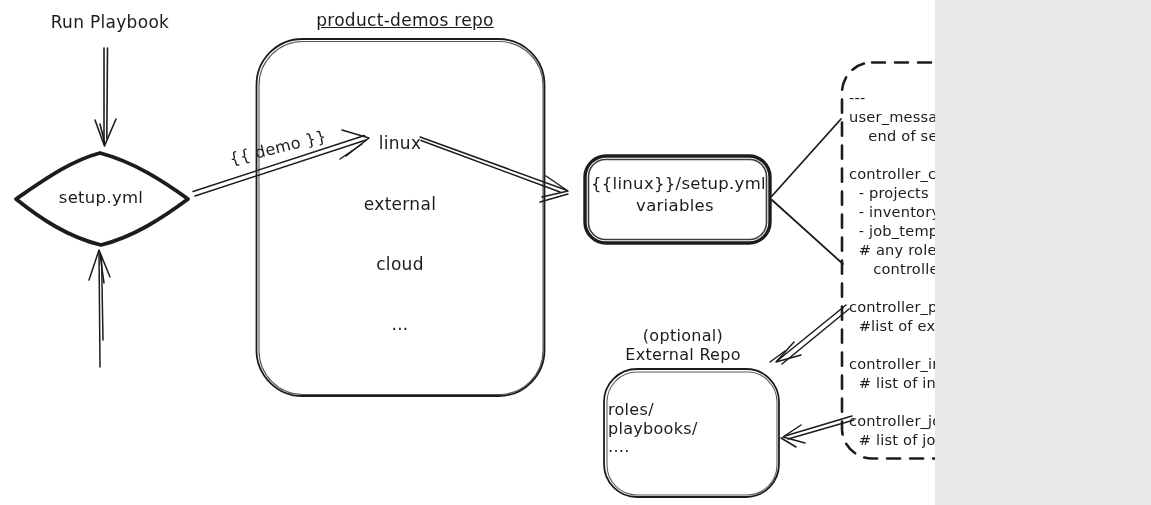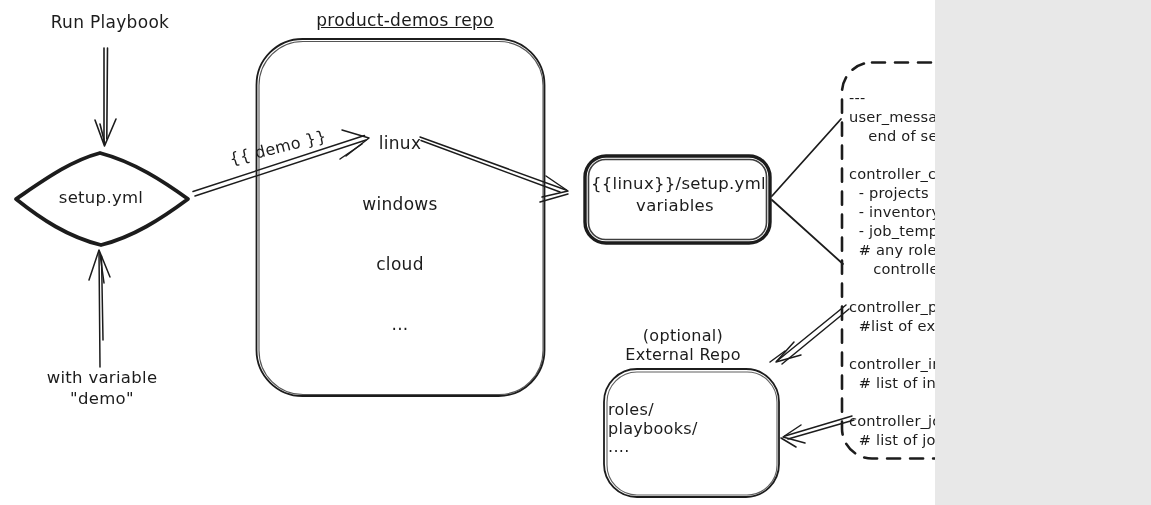--- a/index.html
+++ b/index.html
@@ -110,30 +110,28 @@
       <path d="M 854 420 L 788 439"></path>
       <path d="M 801 425 L 783 437 L 805 443"></path>
       <path d="M 796 447 L 781 438"></path>
     </g>
   </svg>
 
   <div class="t tc run-playbook">Run Playbook</div>
 
   <div class="t tc diamond-label">setup.yml</div>
 
-  <div class="t tc with-variable">with variable
-"demo"</div>
 
   <div class="t tc demo-label">{{ demo }}</div>
 
   <div class="t tc repo-title">product-demos repo</div>
 
   <div class="t repo-items">
     <div class="repo-item">linux</div>
-    <div class="repo-item">windows</div>
+    <div class="repo-item">external</div>
     <div class="repo-item">cloud</div>
     <div class="repo-item">...</div>
   </div>
 
   <div class="t tc variables-label">{{linux}}/setup.yml
 variables</div>
 
   <div class="t tc setupfile-title">setup.yml</div>
 
   <div class="t mono-block setupfile-body">---

